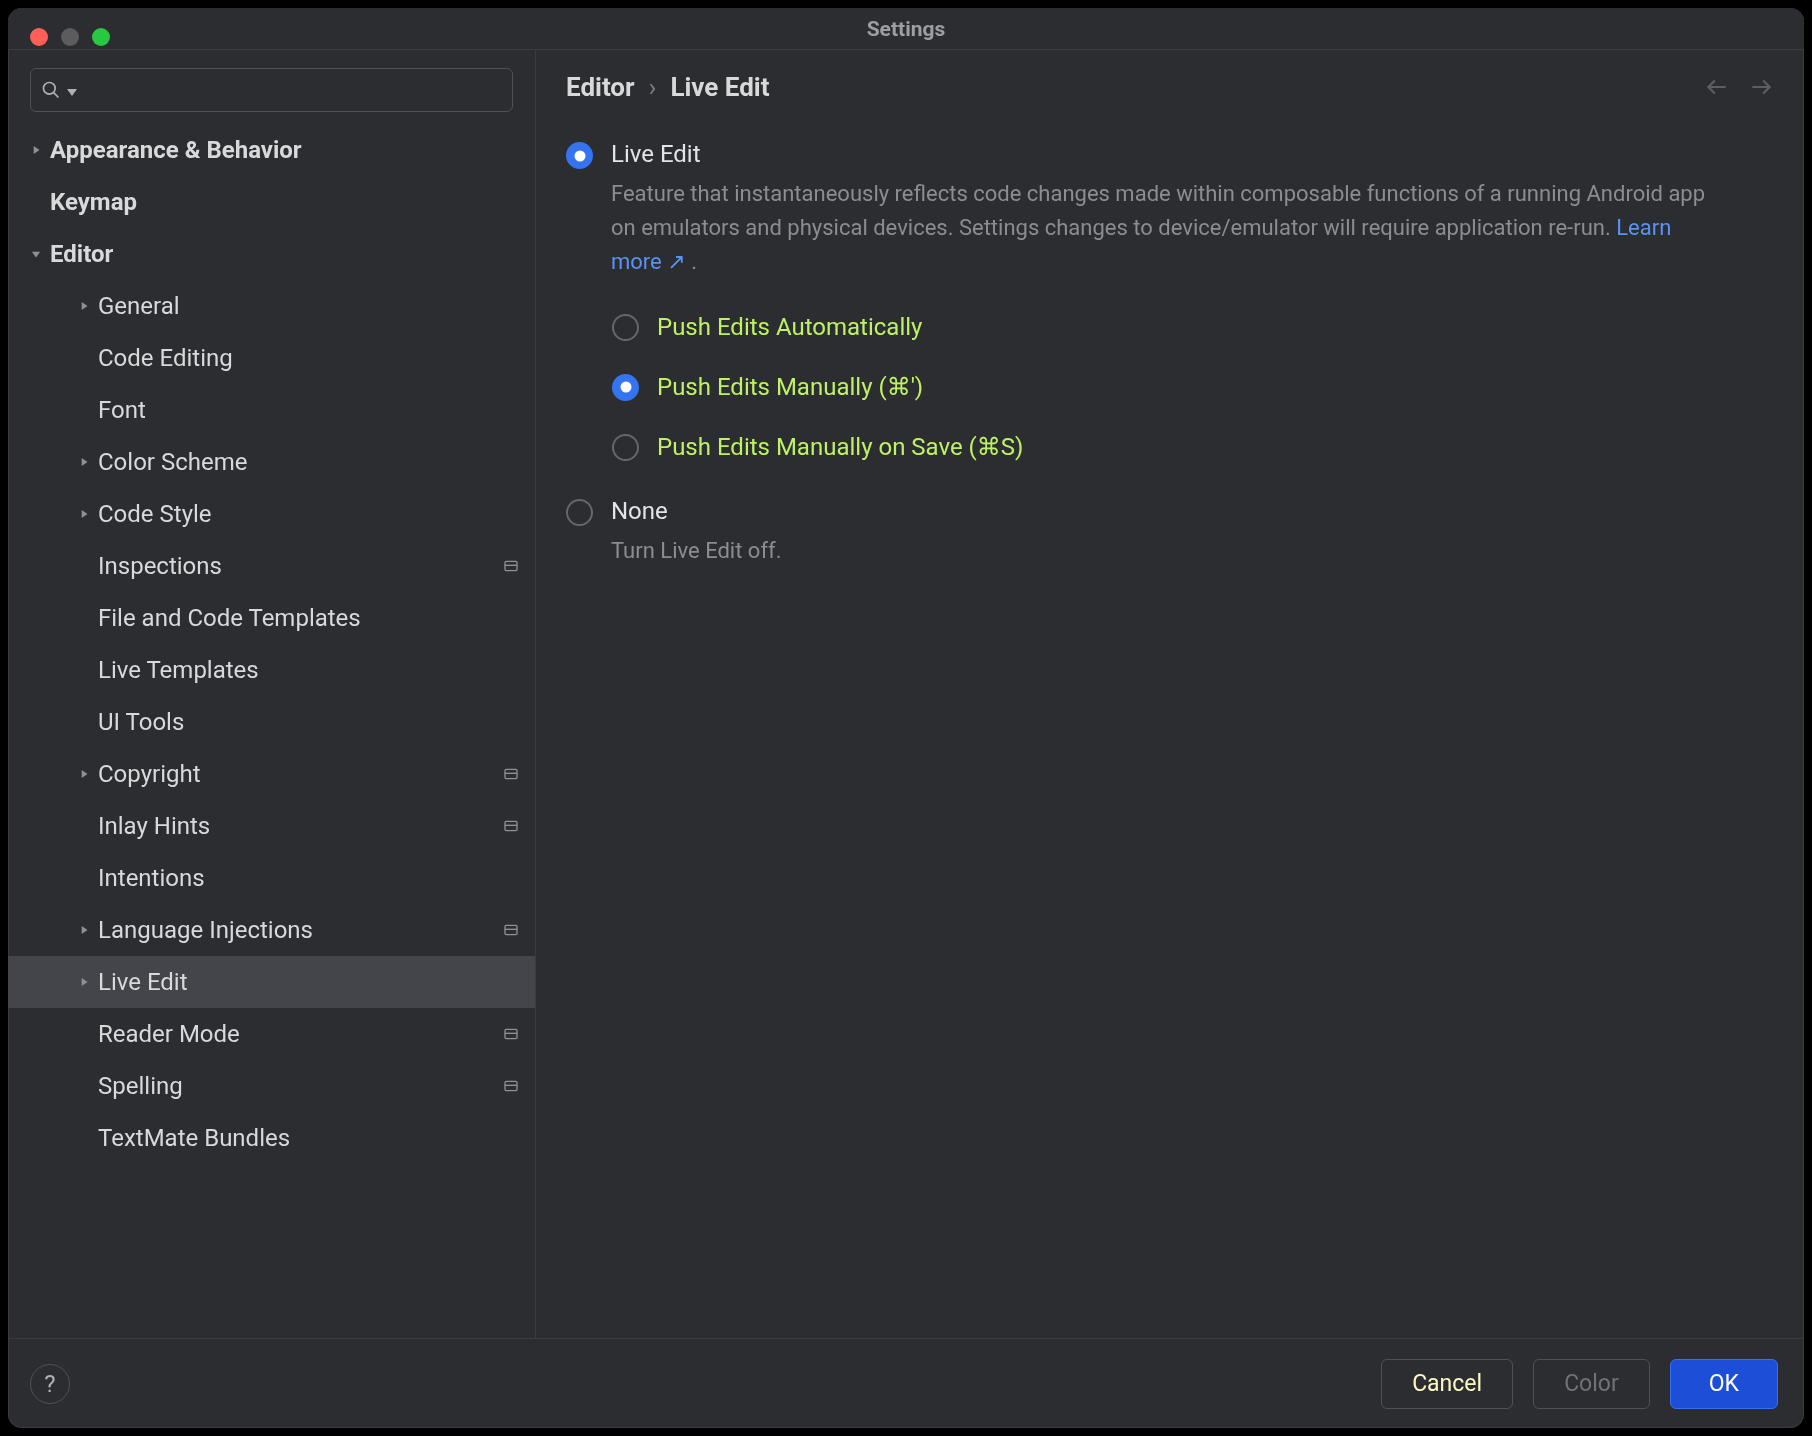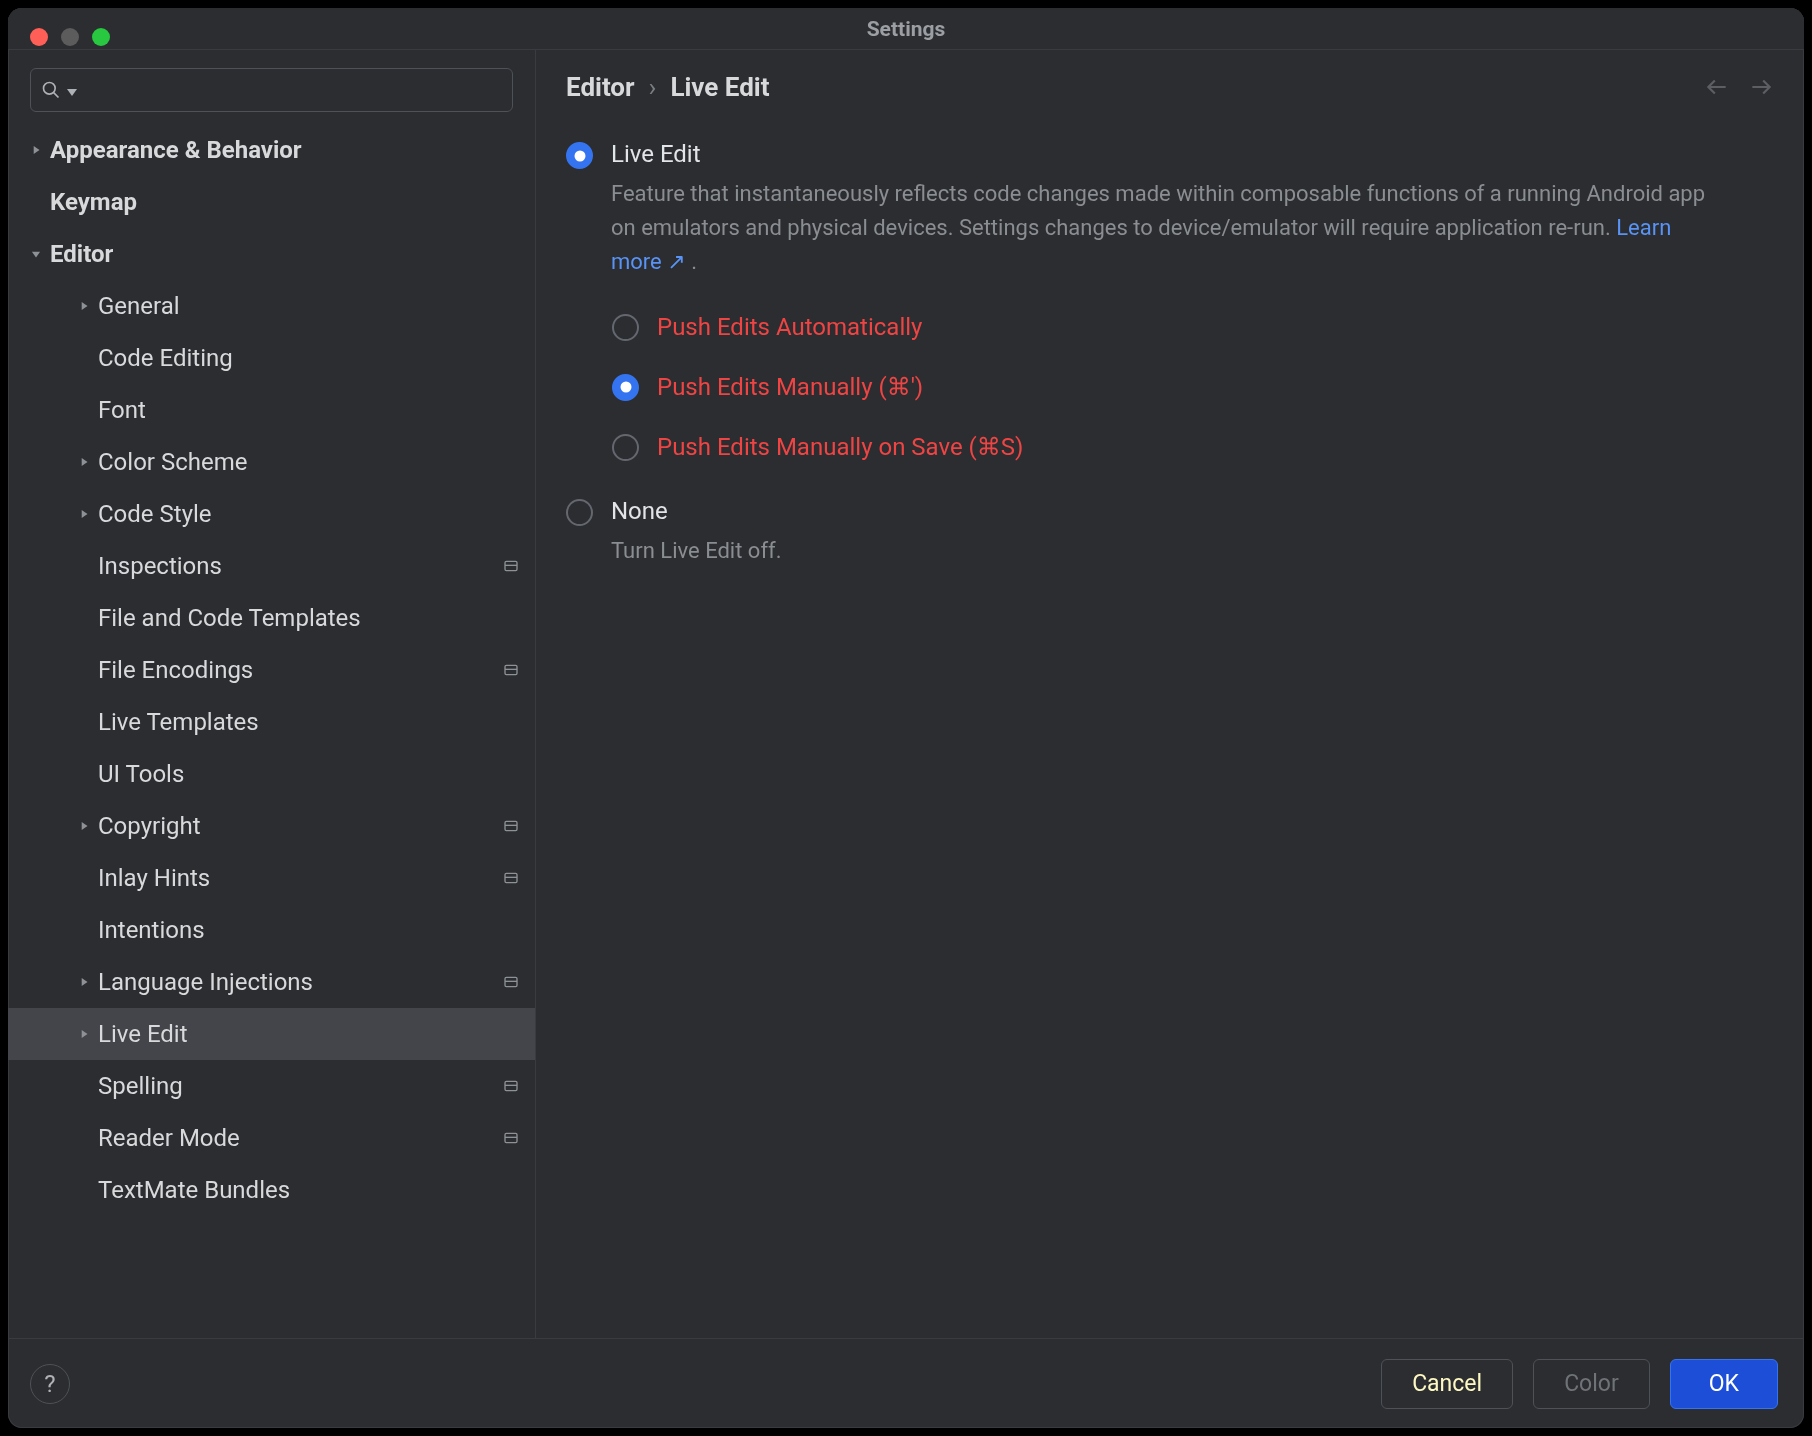--- a/index.html
+++ b/index.html
@@ -233,21 +233,21 @@
   }
   .sub-option .radio.checked::after {
     content: "";
     position: absolute;
     left: 50%; top: 50%;
     width: 11px; height: 11px;
     background: #fff;
     border-radius: 50%;
     transform: translate(-50%,-50%);
   }
-  .sub-option .label { font-size: 24px; color: #ef4444; }
+  .sub-option .label { font-size: 24px; color: #bef264; }
   
   .footer {
     height: 90px;
     border-top: 1px solid #393b40;
     display: flex;
     align-items: center;
     justify-content: space-between;
     padding: 0 26px 0 22px;
     flex-shrink: 0;
   }
@@ -375,30 +375,20 @@
                 <line x1="3" y1="11" x2="21" y2="11"></line>
               </svg>
             </span>
           </div>
           <div class="tree-item indent-1">
             <span class="spacer-chevron"></span>
             <span>File and Code Templates</span>
           </div>
           <div class="tree-item indent-1">
             <span class="spacer-chevron"></span>
-            <span>File Encodings</span>
-            <span class="badge">
-              <svg width="16" height="16" viewBox="0 0 24 24" fill="none" stroke="currentColor" stroke-width="2">
-                <rect x="3" y="5" width="18" height="14" rx="2"></rect>
-                <line x1="3" y1="11" x2="21" y2="11"></line>
-              </svg>
-            </span>
-          </div>
-          <div class="tree-item indent-1">
-            <span class="spacer-chevron"></span>
             <span>Live Templates</span>
           </div>
           <div class="tree-item indent-1">
             <span class="spacer-chevron"></span>
             <span>UI Tools</span>
           </div>
           <div class="tree-item indent-1">
             <span class="chevron">
               <svg width="14" height="14" viewBox="0 0 24 24" fill="currentColor">
                 <path d="M8 5l10 7-10 7z"></path>
@@ -443,31 +433,31 @@
           <div class="tree-item indent-1 selected">
             <span class="chevron">
               <svg width="14" height="14" viewBox="0 0 24 24" fill="currentColor">
                 <path d="M8 5l10 7-10 7z"></path>
               </svg>
             </span>
             <span>Live Edit</span>
           </div>
           <div class="tree-item indent-1">
             <span class="spacer-chevron"></span>
-            <span>Spelling</span>
+            <span>Reader Mode</span>
             <span class="badge">
               <svg width="16" height="16" viewBox="0 0 24 24" fill="none" stroke="currentColor" stroke-width="2">
                 <rect x="3" y="5" width="18" height="14" rx="2"></rect>
                 <line x1="3" y1="11" x2="21" y2="11"></line>
               </svg>
             </span>
           </div>
           <div class="tree-item indent-1">
             <span class="spacer-chevron"></span>
-            <span>Reader Mode</span>
+            <span>Spelling</span>
             <span class="badge">
               <svg width="16" height="16" viewBox="0 0 24 24" fill="none" stroke="currentColor" stroke-width="2">
                 <rect x="3" y="5" width="18" height="14" rx="2"></rect>
                 <line x1="3" y1="11" x2="21" y2="11"></line>
               </svg>
             </span>
           </div>
           <div class="tree-item indent-1">
             <span class="spacer-chevron"></span>
             <span>TextMate Bundles</span>

